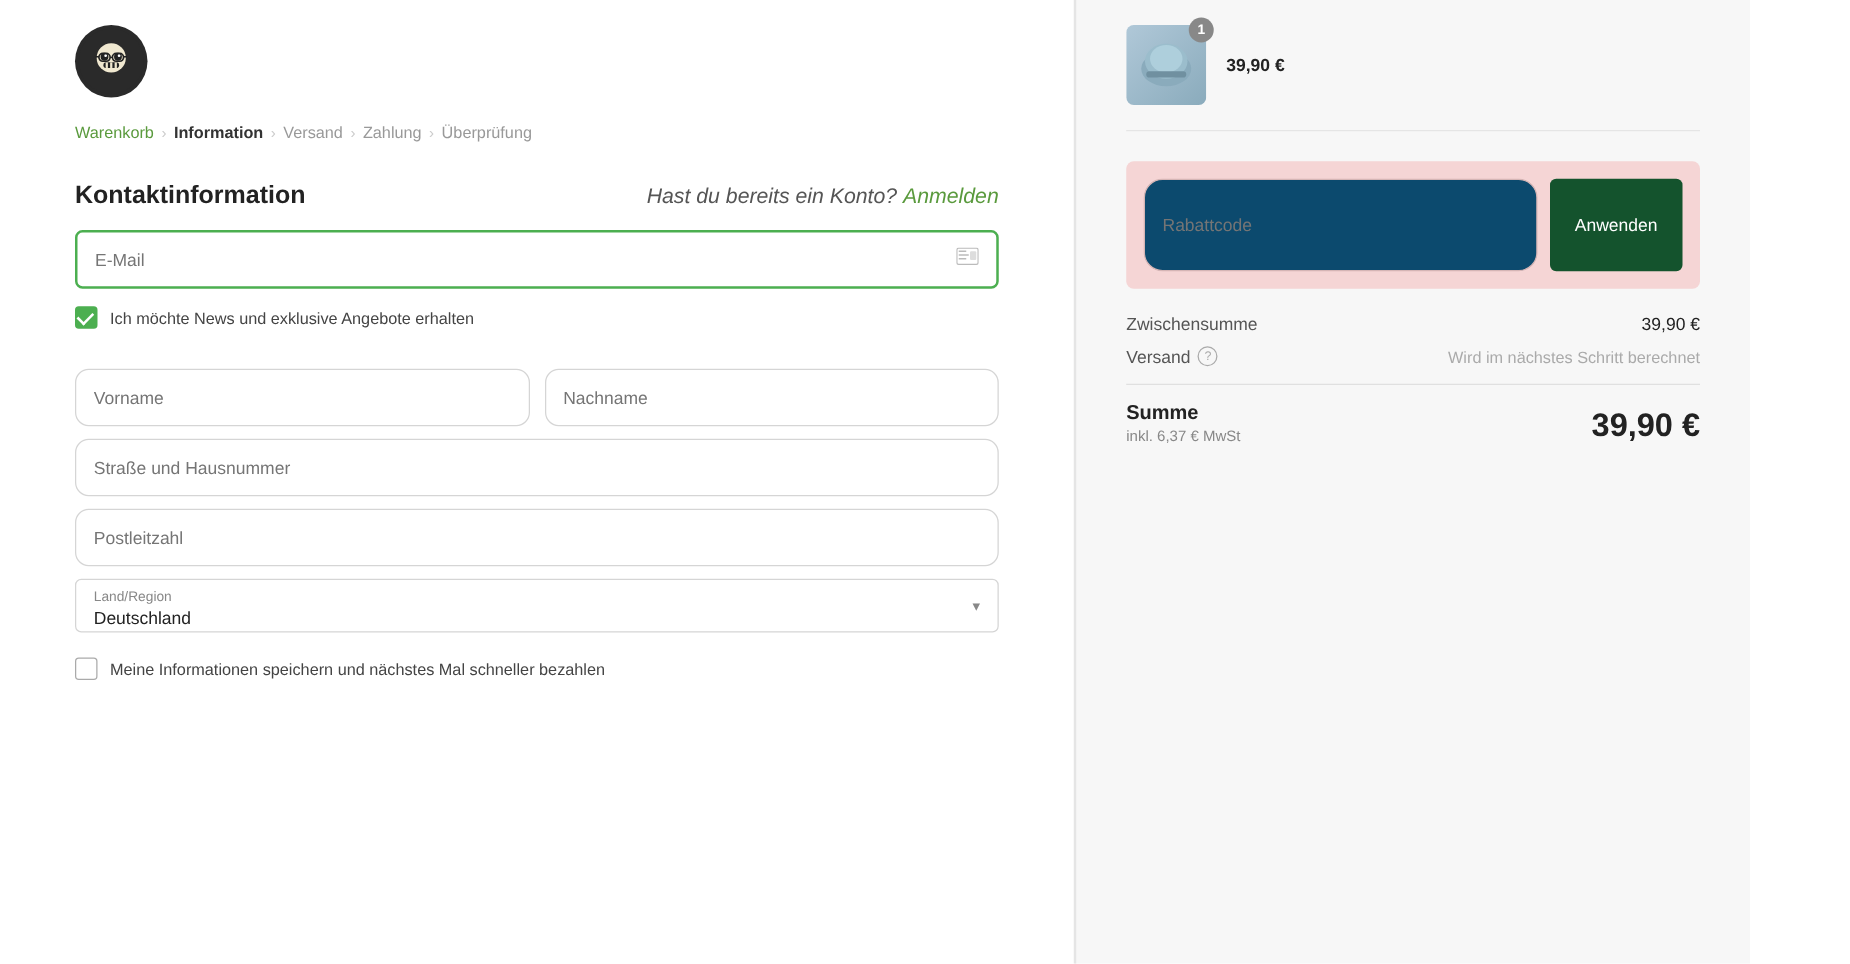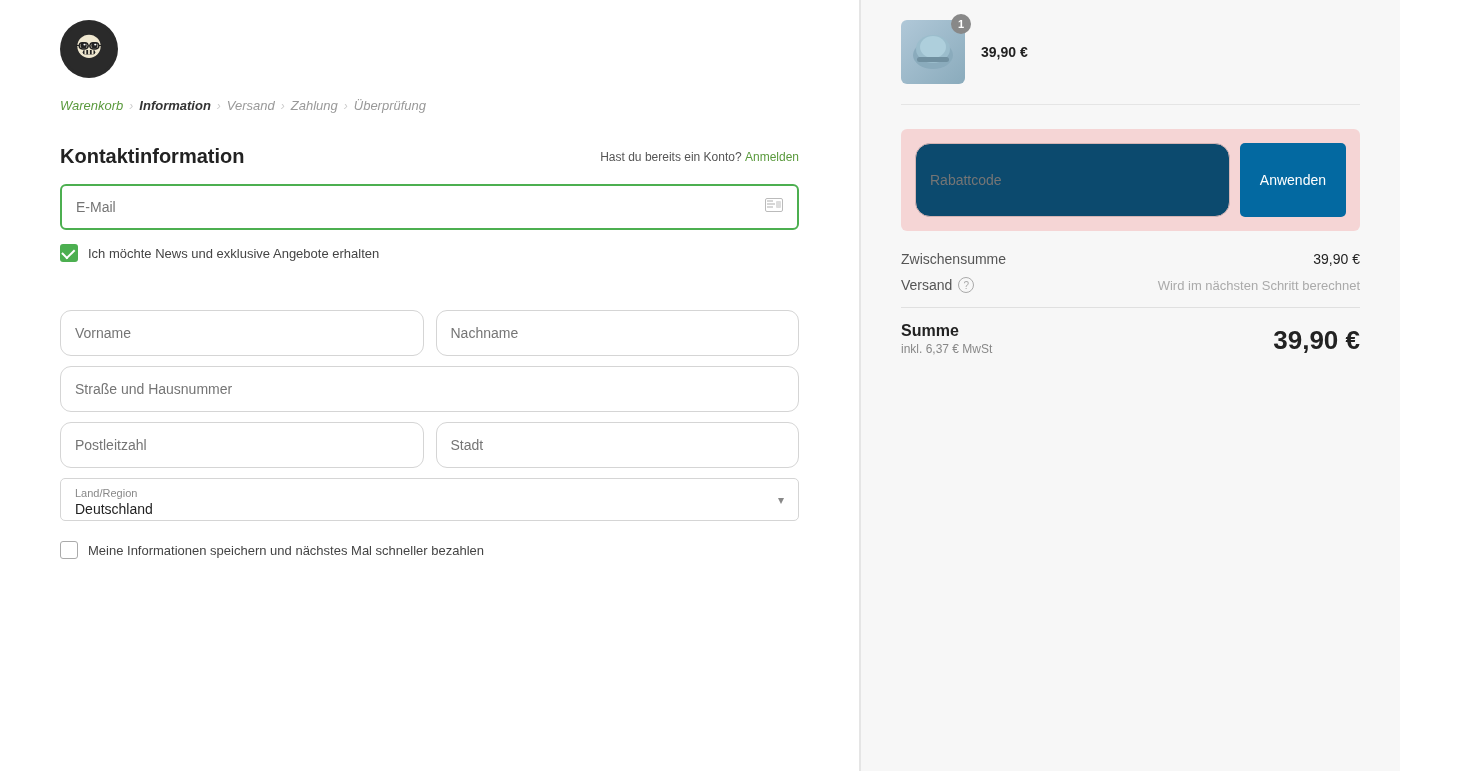--- a/index.html
+++ b/index.html
@@ -40,21 +40,20 @@
       height: 52px;
     }
     
     .breadcrumb {
       display: flex;
       align-items: center;
       gap: 6px;
       margin-bottom: 32px;
       font-size: 13px;
       color: #999;
-      font-style: italic;
     }
     .breadcrumb-item {
       color: #5a9a3d;
       text-decoration: none;
     }
     .breadcrumb-item.active {
       color: #333;
       font-weight: 600;
     }
     .breadcrumb-item.muted {
@@ -70,22 +69,23 @@
       align-items: center;
       justify-content: space-between;
       margin-bottom: 16px;
     }
     .section-title {
       font-size: 20px;
       font-weight: 600;
       color: #222;
     }
     .section-subtitle {
-      font-size: 12px;
+      font-size: 17px;
       color: #555;
+      font-style: italic;
     }
     .link-green {
       color: #5a9a3d;
       text-decoration: none;
       font-weight: 500;
     }
     
     .email-field-wrapper {
       border: 2px solid #4caf50;
       border-radius: 6px;
@@ -106,21 +106,21 @@
     }
     .contact-icon {
       color: #aaa;
       font-size: 16px;
     }
     
     .checkbox-row {
       display: flex;
       align-items: center;
       gap: 10px;
-      margin-bottom: 48px;
+      margin-bottom: 32px;
       font-size: 13px;
       color: #444;
     }
     .checkbox-green {
       width: 18px;
       height: 18px;
       background: #4caf50;
       border-radius: 3px;
       display: flex;
       align-items: center;
@@ -290,21 +290,21 @@
       flex: 1;
       border: 1px solid #d5b5b5;
       border-radius: 15px;
       padding: 28px 14px;
       font-size: 14px;
       color: #bbb;
       background: #0c4a6e;
       outline: none;
     }
     .discount-btn {
-      background: #0369a1;
+      background: #14532d;
       color: #fff;
       border: none;
       border-radius: 5px;
       padding: 12px 20px;
       font-size: 14px;
       font-weight: 500;
       cursor: pointer;
       white-space: nowrap;
     }
 
@@ -444,21 +444,20 @@
       <input class="form-input" type="text" placeholder="Vorname" style="">
       <input class="form-input" type="text" placeholder="Nachname" style="">
     </div>
 
     <div class="form-row">
       <input class="form-input full" type="text" placeholder="Straße und Hausnummer" style="">
     </div>
 
     <div class="form-row">
       <input class="form-input" type="text" placeholder="Postleitzahl" style="">
-      <input class="form-input" type="text" placeholder="Stadt" style="">
     </div>
 
     <div class="country-select-wrapper">
       <div class="country-label-small">Land/Region</div>
       <div class="country-value">Deutschland</div>
       <span class="country-chevron">▾</span>
     </div>
 
     <div class="save-info-row">
       <div class="checkbox-empty"></div>
@@ -493,21 +492,21 @@
 
     <div class="summary-line">
       <span class="summary-label">Zwischensumme</span>
       <span class="summary-value">39,90 €</span>
     </div>
     <div class="summary-line">
       <span class="summary-label">
         <span>Versand</span>
         <span class="help-icon">?</span>
       </span>
-      <span class="summary-value muted">Wird im nächsten Schritt berechnet</span>
+      <span class="summary-value muted">Wird im nächstes Schritt berechnet</span>
     </div>
 
     <hr class="divider">
 
     <div class="total-line">
       <div>
         <div class="total-label">Summe</div>
         <div class="total-sub">inkl. 6,37 € MwSt</div>
       </div>
       <div class="total-value">39,90 €</div>

